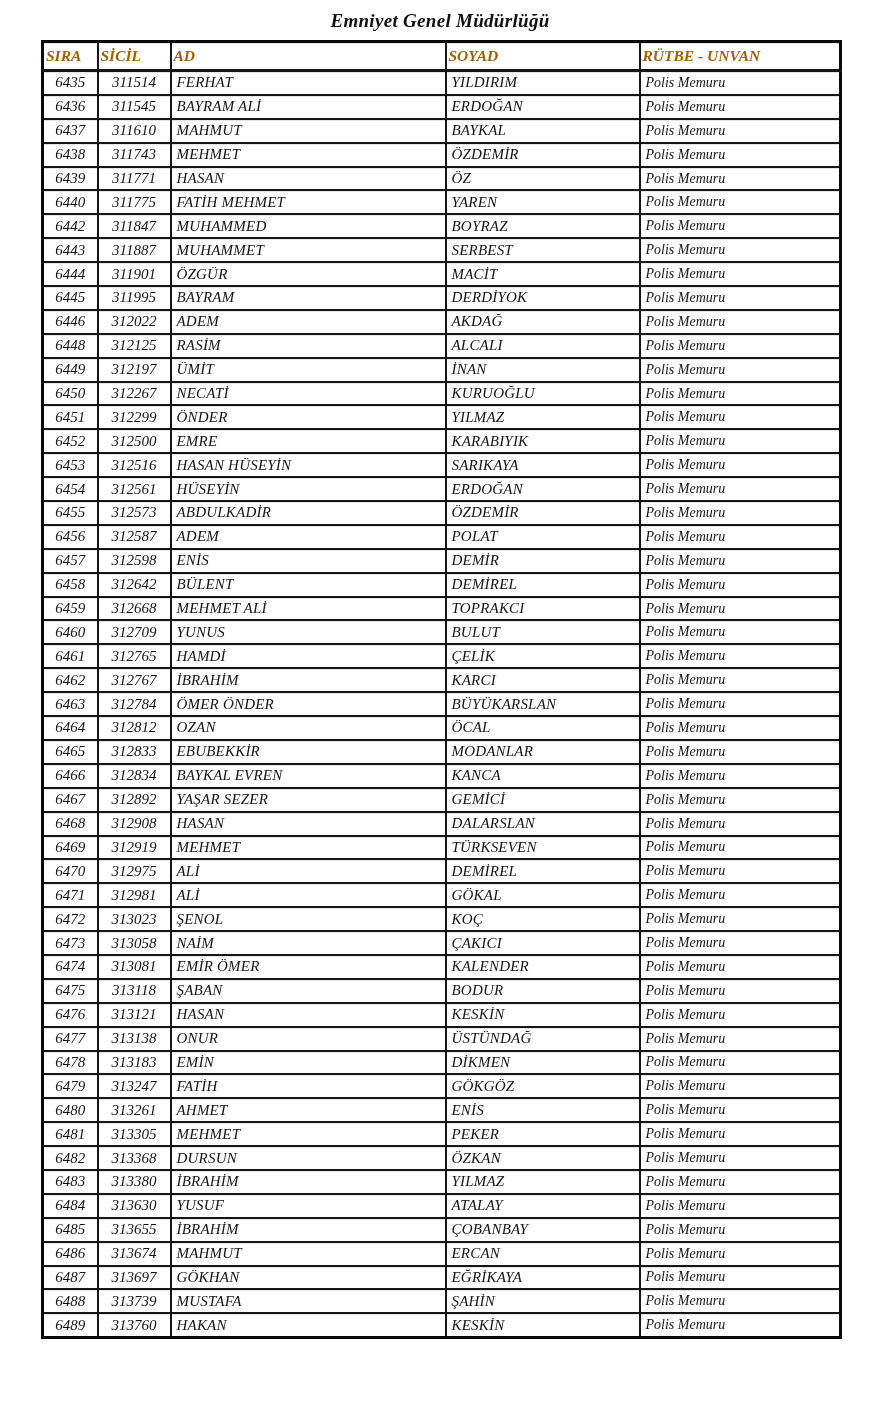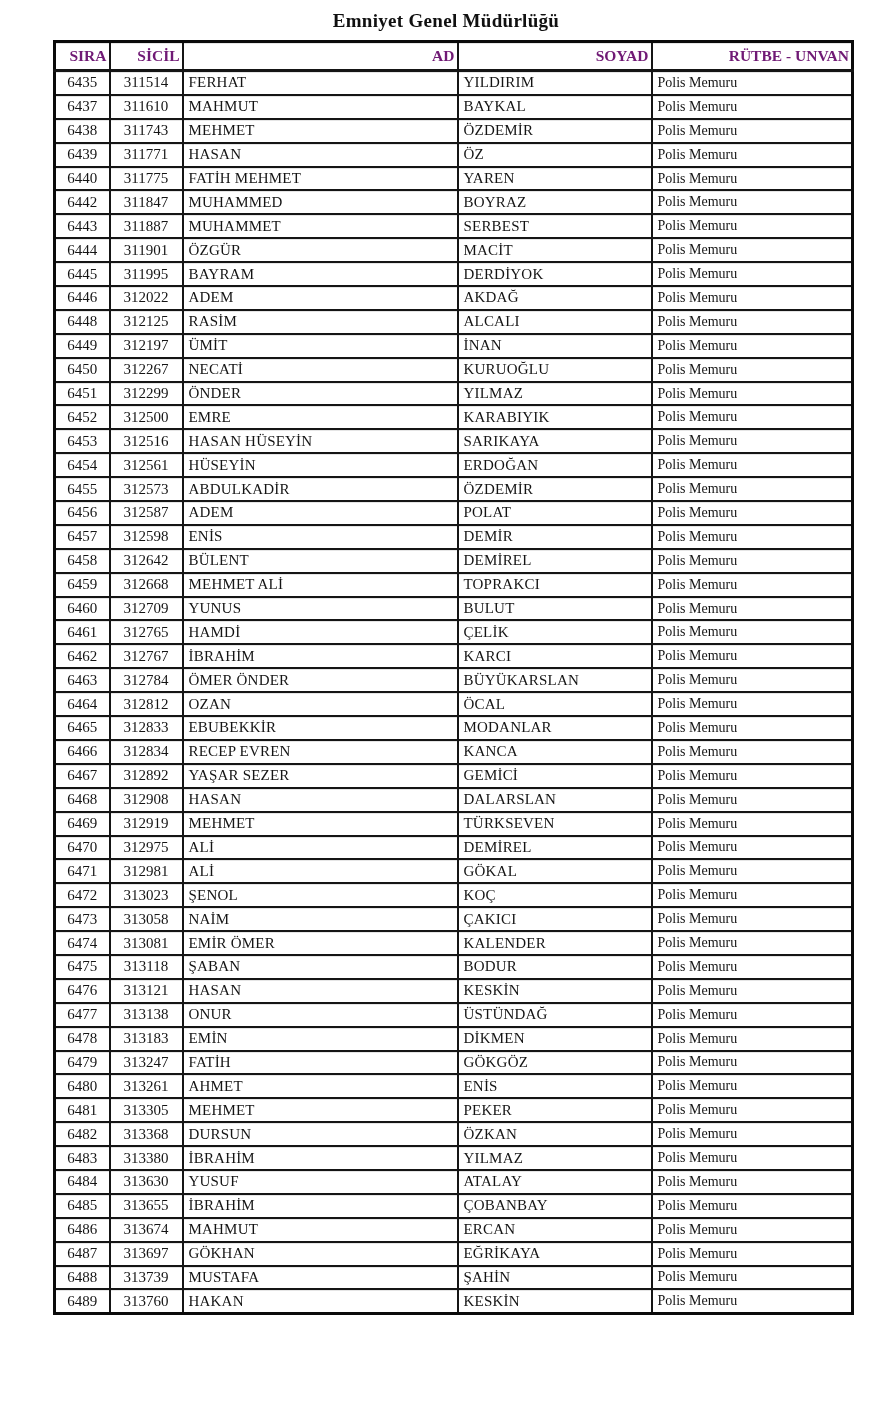--- a/index.html
+++ b/index.html
@@ -8,21 +8,22 @@
   }
   body {
     width: 880px;
     height: 1422px;
     background: #ffffff;
     font-family: "Liberation Serif", serif;
     color: #0d0d0d;
     overflow: hidden;
   }
   .page {
-    padding: 8px 41px 0 53px;
+    padding: 8px 41px 0 41px;
+    font-style: italic;
   }
   .doc-title {
     text-align: center;
     font-size: 19px;
     font-weight: bold;
     letter-spacing: 0.3px;
     margin: 2px 0 8px 0;
     color: #101010;
   }
   table.personnel {
@@ -39,24 +40,24 @@
   th, td {
     border: 2px solid #151515;
     overflow: hidden;
     white-space: nowrap;
     box-shadow: inset 0 1px 0 rgba(0,0,0,0.10);
   }
   th {
     height: 24px;
     font-size: 15.5px;
     font-weight: bold;
-    text-align: right;
+    text-align: left;
     padding: 1px 2px;
     border-bottom-width: 3px;
-    color: #701a75;
+    color: #a16207;
   }
   td {
     height: 21.9px;
     font-size: 15px;
     line-height: 1.0;
     padding: 0 5px;
     color: #141414;
   }
   td.sira, td.sicil {
     text-align: center;
@@ -94,20 +95,27 @@
     </thead>
     <tbody id="table-body">
         <tr>
           <td class="sira">6435</td>
           <td class="sicil">311514</td>
           <td class="ad">FERHAT</td>
           <td class="soyad">YILDIRIM</td>
           <td class="rutbe">Polis Memuru</td>
         </tr>
         <tr>
+          <td class="sira">6436</td>
+          <td class="sicil">311545</td>
+          <td class="ad">BAYRAM ALİ</td>
+          <td class="soyad">ERDOĞAN</td>
+          <td class="rutbe">Polis Memuru</td>
+        </tr>
+        <tr>
           <td class="sira">6437</td>
           <td class="sicil">311610</td>
           <td class="ad">MAHMUT</td>
           <td class="soyad">BAYKAL</td>
           <td class="rutbe">Polis Memuru</td>
         </tr>
         <tr>
           <td class="sira">6438</td>
           <td class="sicil">311743</td>
           <td class="ad">MEHMET</td>
@@ -285,21 +293,21 @@
         <tr>
           <td class="sira">6465</td>
           <td class="sicil">312833</td>
           <td class="ad">EBUBEKKİR</td>
           <td class="soyad">MODANLAR</td>
           <td class="rutbe">Polis Memuru</td>
         </tr>
         <tr>
           <td class="sira">6466</td>
           <td class="sicil">312834</td>
-          <td class="ad">RECEP EVREN</td>
+          <td class="ad">BAYKAL EVREN</td>
           <td class="soyad">KANCA</td>
           <td class="rutbe">Polis Memuru</td>
         </tr>
         <tr>
           <td class="sira">6467</td>
           <td class="sicil">312892</td>
           <td class="ad">YAŞAR SEZER</td>
           <td class="soyad">GEMİCİ</td>
           <td class="rutbe">Polis Memuru</td>
         </tr>

